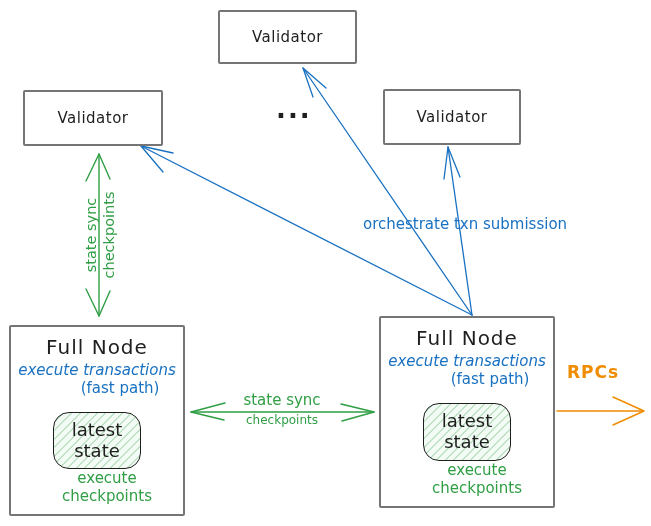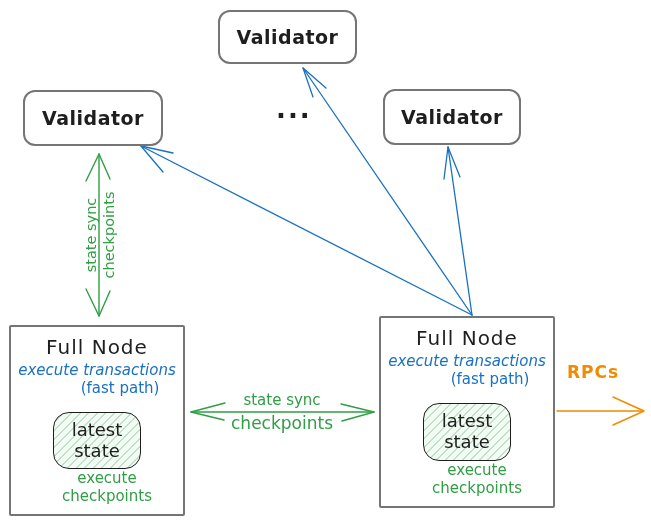--- a/index.html
+++ b/index.html
@@ -14,28 +14,27 @@
   #canvas{
     position:relative;
     width:651px;height:526px;
     background:#ffffff;
     overflow:hidden;
   }
   .abs{position:absolute;}
   .box{
     position:absolute;
     border:2px solid var(--box-border);
-    border-radius:12px;
+    border-radius:2px;
     background:#fff;
     display:flex;align-items:center;justify-content:center;
     color:var(--ink);
-    font-size:19px;
+    font-size:15px;
     letter-spacing:0.5px;
     box-sizing:border-box;
-    font-weight:bold;
   }
   #validator-top{left:218px;top:10px;width:139px;height:54px;}
   #validator-left{left:23px;top:90px;width:140px;height:56px;}
   #validator-right{left:383px;top:89px;width:138px;height:56px;}
   #ellipsis{
     left:276px;top:94px;
     font-size:26px;font-weight:700;color:var(--ink);letter-spacing:2px;
   }
   .full-node{
     position:absolute;
@@ -88,21 +87,21 @@
     transform:translate(-50%,-50%) rotate(-90deg);
     color:var(--green);font-size:14.5px;text-align:center;line-height:1.25;
     white-space:pre-line;
   }
   #ss-h-top{
     left:282px;top:391px;transform:translateX(-50%);
     color:var(--green);font-size:15px;white-space:nowrap;
   }
   #ss-h-bottom{
     left:282px;top:413px;transform:translateX(-50%);
-    color:var(--green);font-size:17px;white-space:nowrap;
+    color:var(--green);font-size:12px;white-space:nowrap;
   }
   #arrows{position:absolute;left:0;top:0;pointer-events:none;}
   .stroke-green{stroke:var(--green);stroke-width:1.4;fill:none;stroke-linecap:round;}
   .stroke-blue{stroke:var(--blue);stroke-width:1.3;fill:none;stroke-linecap:round;}
   .stroke-orange{stroke:var(--orange);stroke-width:1.5;fill:none;stroke-linecap:round;}
 </style>
 </head>
 <body>
 
 <div id="canvas">
@@ -166,19 +165,20 @@
     <div class="fn-title">Full Node</div>
     <div class="fn-exec">execute transactions</div>
     <div class="fn-fast">(fast path)</div>
     <div class="state-box">
       <span>latest
 state</span>
     </div>
     <div class="fn-footer">execute checkpoints</div>
   </div>
 
+  <div class="abs" id="orchestrate-label">orchestrate txn submission</div>
   <div class="abs" id="ss-v-label">state sync
 checkpoints</div>
   <div class="abs" id="ss-h-top">state sync</div>
   <div class="abs" id="ss-h-bottom">checkpoints</div>
   <div class="abs" id="rpcs-label">RPCs</div>
 
 </div>
 
 </body></html>

